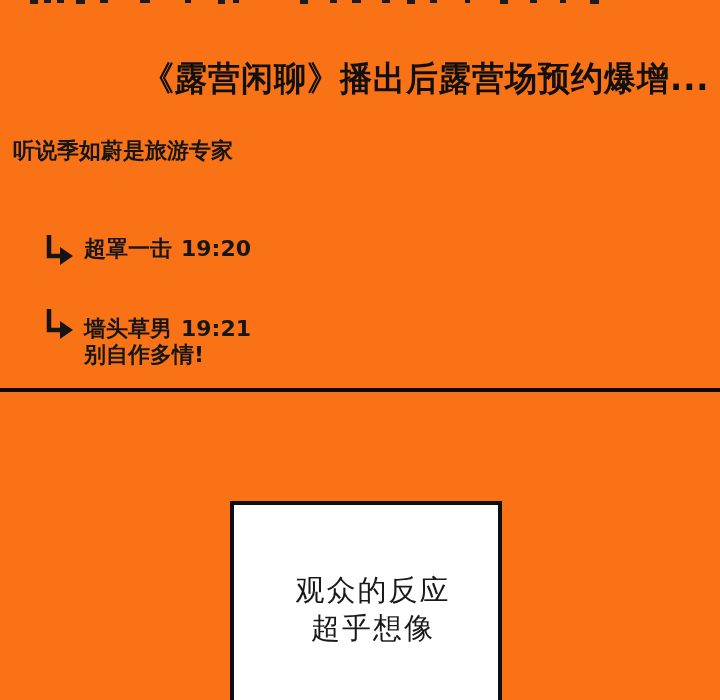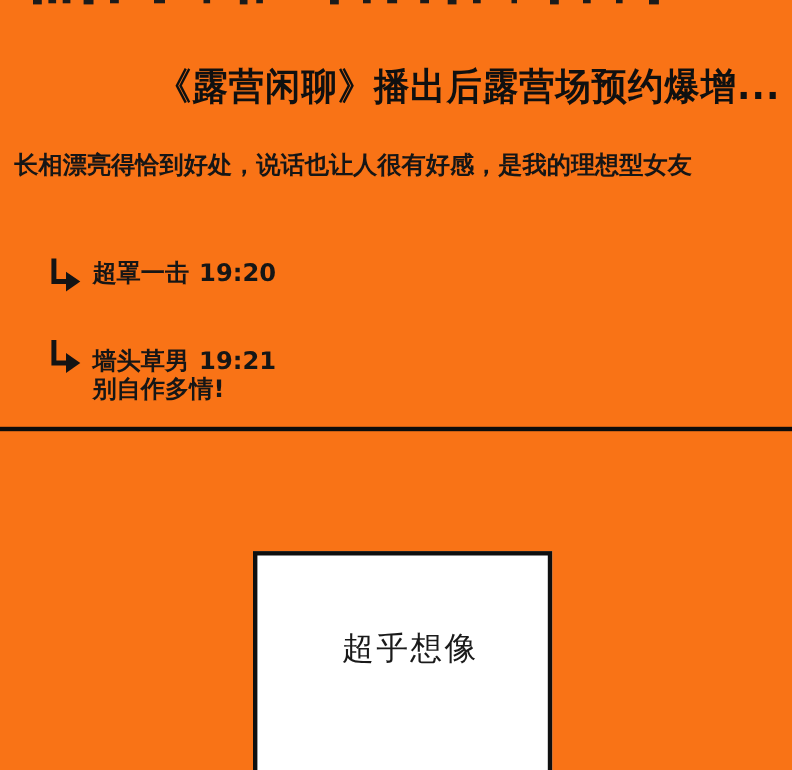--- a/index.html
+++ b/index.html
@@ -87,21 +87,21 @@
       <rect x="500" y="0" width="8" height="4"></rect>
       <rect x="530" y="0" width="7" height="3"></rect>
       <rect x="560" y="0" width="6" height="3"></rect>
       <rect x="590" y="0" width="9" height="4"></rect>
     </g>
   </svg>
 
   <div class="headline">《露营闲聊》播出后露营场预约爆增...</div>
 
   <div class="comment">
-    <div class="body-line">长相漂亮得恰到好处，说话也让人很有好感，是我的理想型女友</div>
+    <div class="body-line">听说季如蔚是旅游专家</div>
   </div>
 
   <div class="reply reply-1">
     <svg class="arrow" viewBox="0 0 30 32" xmlns="http://www.w3.org/2000/svg">
       <path d="M5 1 V22 H18" fill="none" stroke="#141414" stroke-width="4.5"></path>
       <path d="M16 13 L29 22 L16 31 Z" fill="#141414"></path>
     </svg>
     <div class="reply-text">
       <div class="meta-line">
         <span>超罩一击</span><span class="meta-time">19:20</span>
@@ -119,17 +119,18 @@
         <span>墙头草男</span><span class="meta-time">19:21</span>
       </div>
       <div class="body-line">别自作多情!</div>
     </div>
   </div>
 
   <div class="divider"></div>
 
   <div class="caption-box">
     <div class="caption-text">
+      <div>观众的反应</div>
       <div>超乎想像</div>
     </div>
   </div>
 
 </div>
 
 </body></html>

